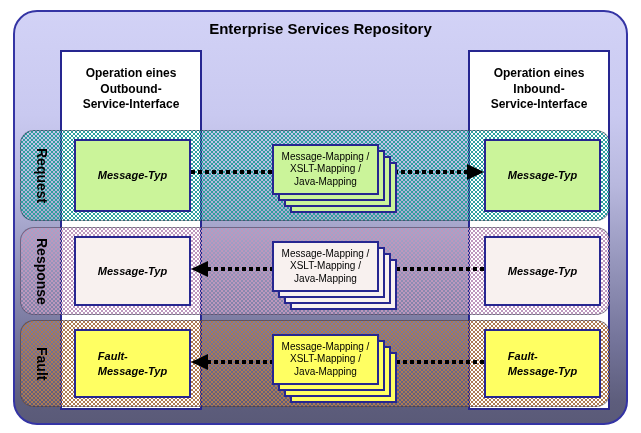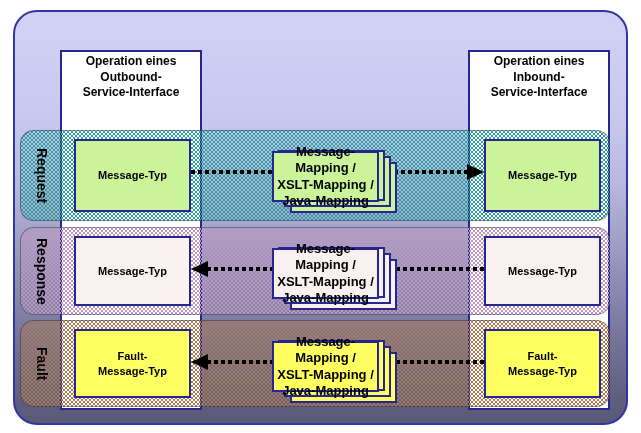--- a/index.html
+++ b/index.html
@@ -20,21 +20,21 @@
   }
 
   
   .col {
     position: absolute; top: 50px; width: 142px; height: 360px;
     background: #ffffff; border: 2px solid #262690;
   }
   .col-left  { left: 60px; }
   .col-right { left: 468px; }
   .col-title {
-    padding-top: 2px; text-align: center; font-size: 12px; font-weight: bold;
+    padding-top: 14px; text-align: center; font-size: 12px; font-weight: bold;
     line-height: 1.3; color: #000;
   }
   .pre { white-space: pre-line; }
 
   
   .lane {
     position: absolute; left: 20px; width: 590px;
     border-radius: 14px; border: 1px solid rgba(35,35,60,0.45);
     background-image: conic-gradient(var(--c) 0 25%, transparent 25% 50%,
                       var(--c) 50% 75%, transparent 75% 100%);
@@ -47,22 +47,23 @@
   .lane-label {
     position: absolute; left: 3px; top: 0; bottom: 0; width: 36px;
     display: flex; align-items: center; justify-content: center;
     writing-mode: vertical-rl; font-size: 14px; font-weight: bold; color: #000;
   }
 
   .msg-box {
     position: absolute; top: 8px; bottom: 8px; width: 117px;
     background: var(--f); border: 2px solid #262690;
     display: flex; align-items: center; justify-content: center;
-    font-size: 11px; font-weight: bold; text-align: center; color: #000;
+    font-size: 11px; font-weight: bold; text-align: left; color: #000;
     line-height: 1.3;
+    font-style: italic;
   }
   .mb-left  { left: 53px; }
   .mb-right { left: 463px; }
 
   .arrow-line {
     position: absolute; top: 39px; height: 4px; width: 277px;
     background-image: repeating-linear-gradient(90deg, #000 0 4px, transparent 4px 7px);
   }
   .al-right { left: 170px; }  
   .al-left  { left: 186px; }  
@@ -76,38 +77,39 @@
   .stack { position: absolute; left: 251px; top: 13px; width: 125px; height: 69px; }
   .layer {
     position: absolute; width: 107px; height: 51px;
     background: var(--f); border: 2px solid #262690;
   }
   .l4 { left: 18px; top: 18px; }
   .l3 { left: 12px; top: 12px; }
   .l2 { left: 6px;  top: 6px; }
   .front {
     left: 0; top: 0; display: flex; align-items: center; justify-content: center;
-    font-size: 13px; font-weight: bold; text-align: center; line-height: 1.25; color: #000; margin-top: 7px;
+    font-size: 10px; font-weight: normal; text-align: center; line-height: 1.25; color: #000;
   }
 
   
   .mapping {
     position: absolute; left: 260px; top: 98px; width: 148px; height: 319px;
     border: 3px dashed #000;
   }
   .mapping-label {
     margin-top: 1px; text-align: center; font-size: 13px; font-weight: bold; color: #000;
   }
 </style>
 </head>
 <body>
 
 <div class="canvas">
 
   <div class="outer"></div>
+  <div class="title">Enterprise Services Repository</div>
 
   <div class="col col-left">
     <div class="col-title pre">Operation eines
 Outbound-
 Service-Interface</div>
   </div>
   <div class="col col-right">
     <div class="col-title pre">Operation eines
 Inbound-
 Service-Interface</div>

